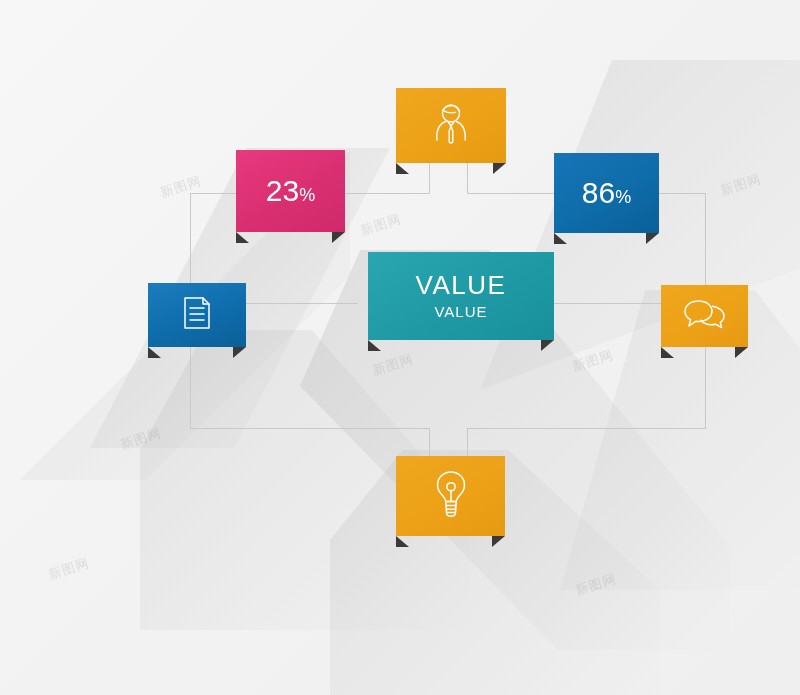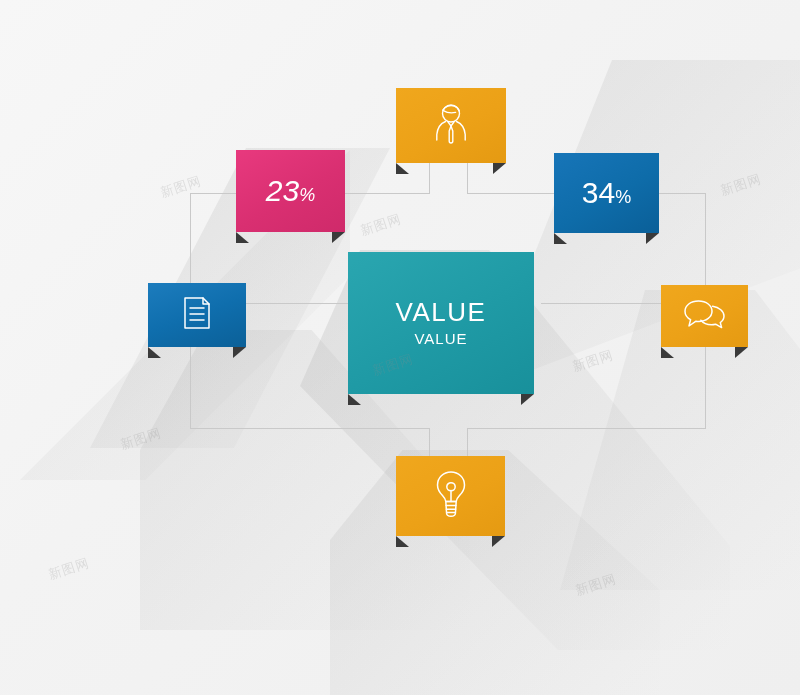--- a/index.html
+++ b/index.html
@@ -191,51 +191,51 @@
         <path d="M15.5 21.5 C10.5 23.5 7.5 28 6.8 34.5 L6.8 40"></path>
         <path d="M26.5 21.5 C31.5 23.5 34.5 28 35.2 34.5 L35.2 40"></path>
         <path d="M17.6 21.4 L21 26 L24.4 21.4"></path>
         <path d="M21 26 L19.2 31 L19.2 41 C19.2 42.3 20 43 21 43 C22 43 22.8 42.3 22.8 41 L22.8 31 Z"></path>
       </svg>
     </span>
     <span class="tab-l"></span>
     <span class="tab-r"></span>
   </div>
 
-  <div class="box box-pink" style="left:236px; top:150px; width:109px; height:82px;font-style:italic;">
+  <div class="box box-pink" style="left:236px; top:150px; width:109px; height:82px;">
     <span class="pct">
       <span>23</span><span class="sym">%</span>
     </span>
     <span class="tab-l"></span>
     <span class="tab-r"></span>
   </div>
 
   <div class="box box-blue" style="left:554px; top:153px; width:105px; height:80px;">
     <span class="pct">
-      <span>34</span><span class="sym">%</span>
+      <span>86</span><span class="sym">%</span>
     </span>
     <span class="tab-l"></span>
     <span class="tab-r"></span>
   </div>
 
   <div class="box box-blue-d" style="left:148px; top:283px; width:98px; height:64px;">
     <span class="icon">
       <svg width="34" height="38" viewBox="0 0 34 38" fill="none" stroke="#ffffff" stroke-width="1.5" stroke-linecap="round" stroke-linejoin="round">
         <path d="M5 4 L23 4 L29 10 L29 34 L5 34 Z"></path>
         <path d="M23 4 L23 10 L29 10"></path>
         <path d="M10 14 L24 14"></path>
         <path d="M10 20 L24 20"></path>
         <path d="M10 26 L24 26"></path>
       </svg>
     </span>
     <span class="tab-l"></span>
     <span class="tab-r"></span>
   </div>
 
-  <div class="box box-teal" style="left:348px; top:252px; width:186px; height:142px;">
+  <div class="box box-teal" style="left:368px; top:252px; width:186px; height:88px;">
     <div class="value-wrap">
       <div class="value-main">VALUE</div>
       <div class="value-sub">VALUE</div>
     </div>
     <span class="tab-l"></span>
     <span class="tab-r"></span>
   </div>
 
   <div class="box box-orange" style="left:661px; top:285px; width:87px; height:62px;">
     <span class="icon">

